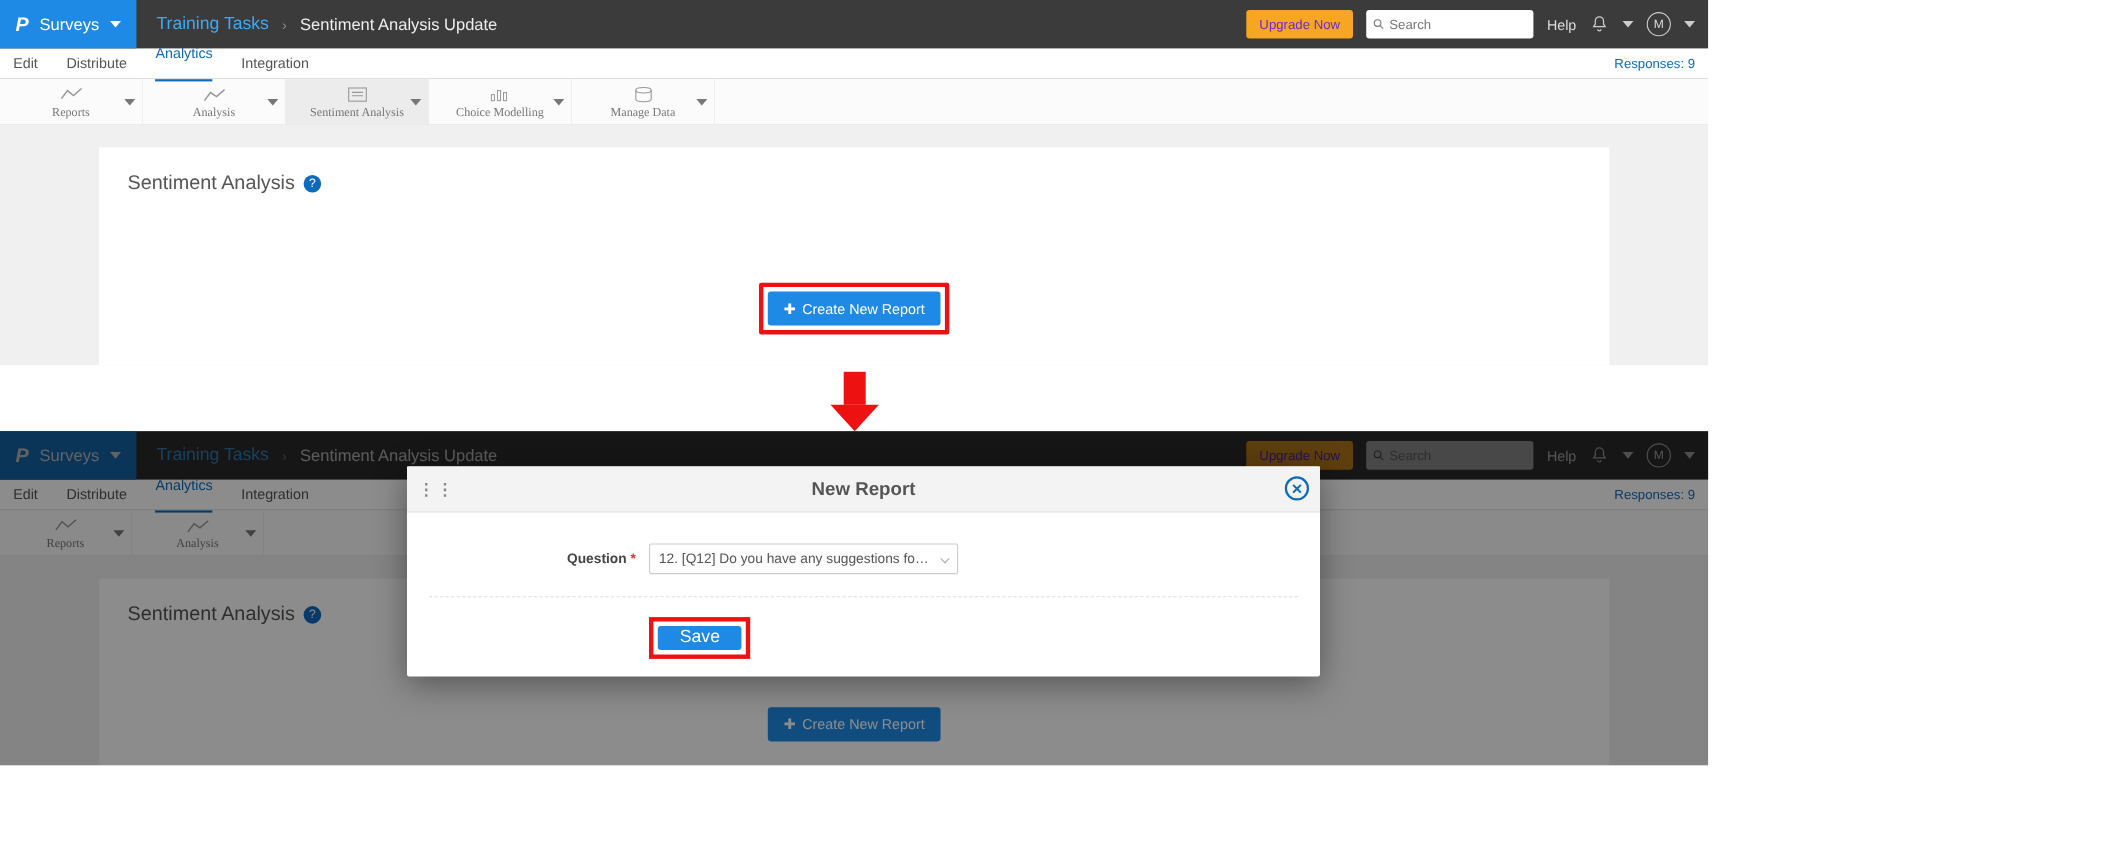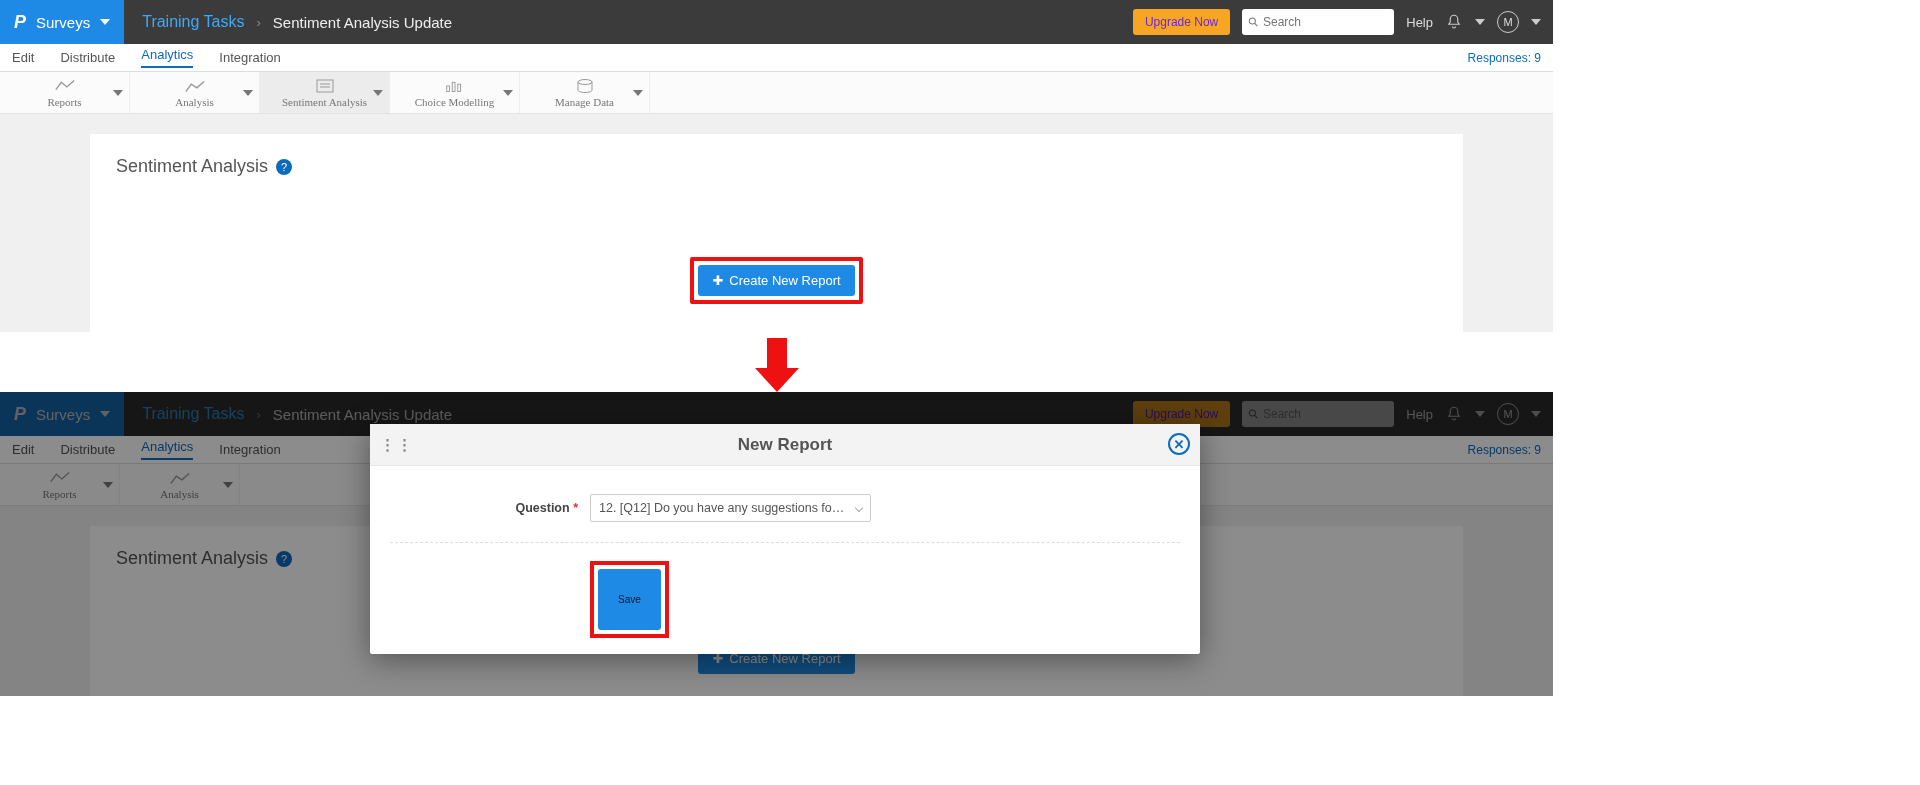--- a/index.html
+++ b/index.html
@@ -22,21 +22,21 @@
              padding:0 6px; color:#888; gap:4px; font-size:12px;}
   .search input { border:none; outline:none; width:100%; font-size:12px; background:transparent;}
   .help    { color:#ddd; font-size:13px; }
   .bell    { width:18px; height:18px; }
   .avatar  { width:22px;height:22px;border:1px solid #ccc;border-radius:50%;display:flex;
              align-items:center;justify-content:center;color:#ddd;font-size:11px;}
   .caret-light { border-top-color:#ccc; }
 
   .tabbar { display:flex; align-items:center; height:28px; border-bottom:1px solid #ddd;
             padding-left:12px; gap:26px; font-size:13px; color:#555;}
-  .tabbar .active { color:#0d6bbd; border-bottom:2px solid #0d6bbd; padding-bottom:4px;}
+  .tabbar .active { color:#0d6bbd; border-bottom:2px solid #0d6bbd; padding-bottom:16px;}
   .responses { margin-left:auto; color:#0d6bbd; font-size:12px; padding-right:12px;}
 
   .ribbon { display:flex; align-items:stretch; height:42px; border-bottom:1px solid #e3e3e3;
             background:#fbfbfb; }
   .ribbon-item { display:flex; flex-direction:column; align-items:center; justify-content:center;
                  min-width:130px; color:#777; font-size:11px; position:relative; gap:2px;
                  border-right:1px solid #eee;font-family:Liberation Serif, serif;}
   .ribbon-item .ricon { width:22px;height:16px; }
   .ribbon-item.active { background:#ececec; }
   .ribbon-caret { position:absolute; right:6px; top:50%; transform:translateY(-50%);
@@ -85,21 +85,21 @@
   .frow{ display:flex; align-items:center; margin-bottom:20px;}
   .flabel{ width:200px; text-align:right; padding-right:12px; font-weight:600; color:#444; font-size:12.5px;}
   .req{ color:#d33; }
   .fval{ font-size:13px; color:#333;}
   .selectbox{ border:1px solid #ccc; border-radius:2px; padding:6px 26px 6px 8px; min-width:280px;
               color:#555; font-size:12.5px; position:relative;}
   .selectbox .sc{ position:absolute; right:8px; top:50%; transform:translateY(-50%) rotate(45deg);
                   width:6px;height:6px;border-right:1px solid #aaa;border-bottom:1px solid #aaa;}
   .hr{ border-top:1px dashed #ddd; margin:8px 0 18px 0;}
   .save-box{ border:4px solid #e11; display:inline-block; padding:4px; margin-left:200px;}
-  .save-btn{ background:#1e8ae6; color:#0f172a; padding:25px 20px; border-radius:3px; font-size:10px;}
+  .save-btn{ background:#1e8ae6; color:#ffffff; padding:2px 20px; border-radius:3px; font-size:16px;}
 
   
   .arrow-left{ display:inline-flex; align-items:center; margin-left:12px; filter:drop-shadow(1px 2px 1px rgba(0,0,0,.4));}
   .arrow-left .head{ width:0;height:0;border-top:12px solid transparent;border-bottom:12px solid transparent;
                      border-right:18px solid #e11;}
   .arrow-left .shaft{ width:100px;height:12px;background:#e11;}
 
   .mag { width:12px;height:12px; }
 </style>
 </head>

